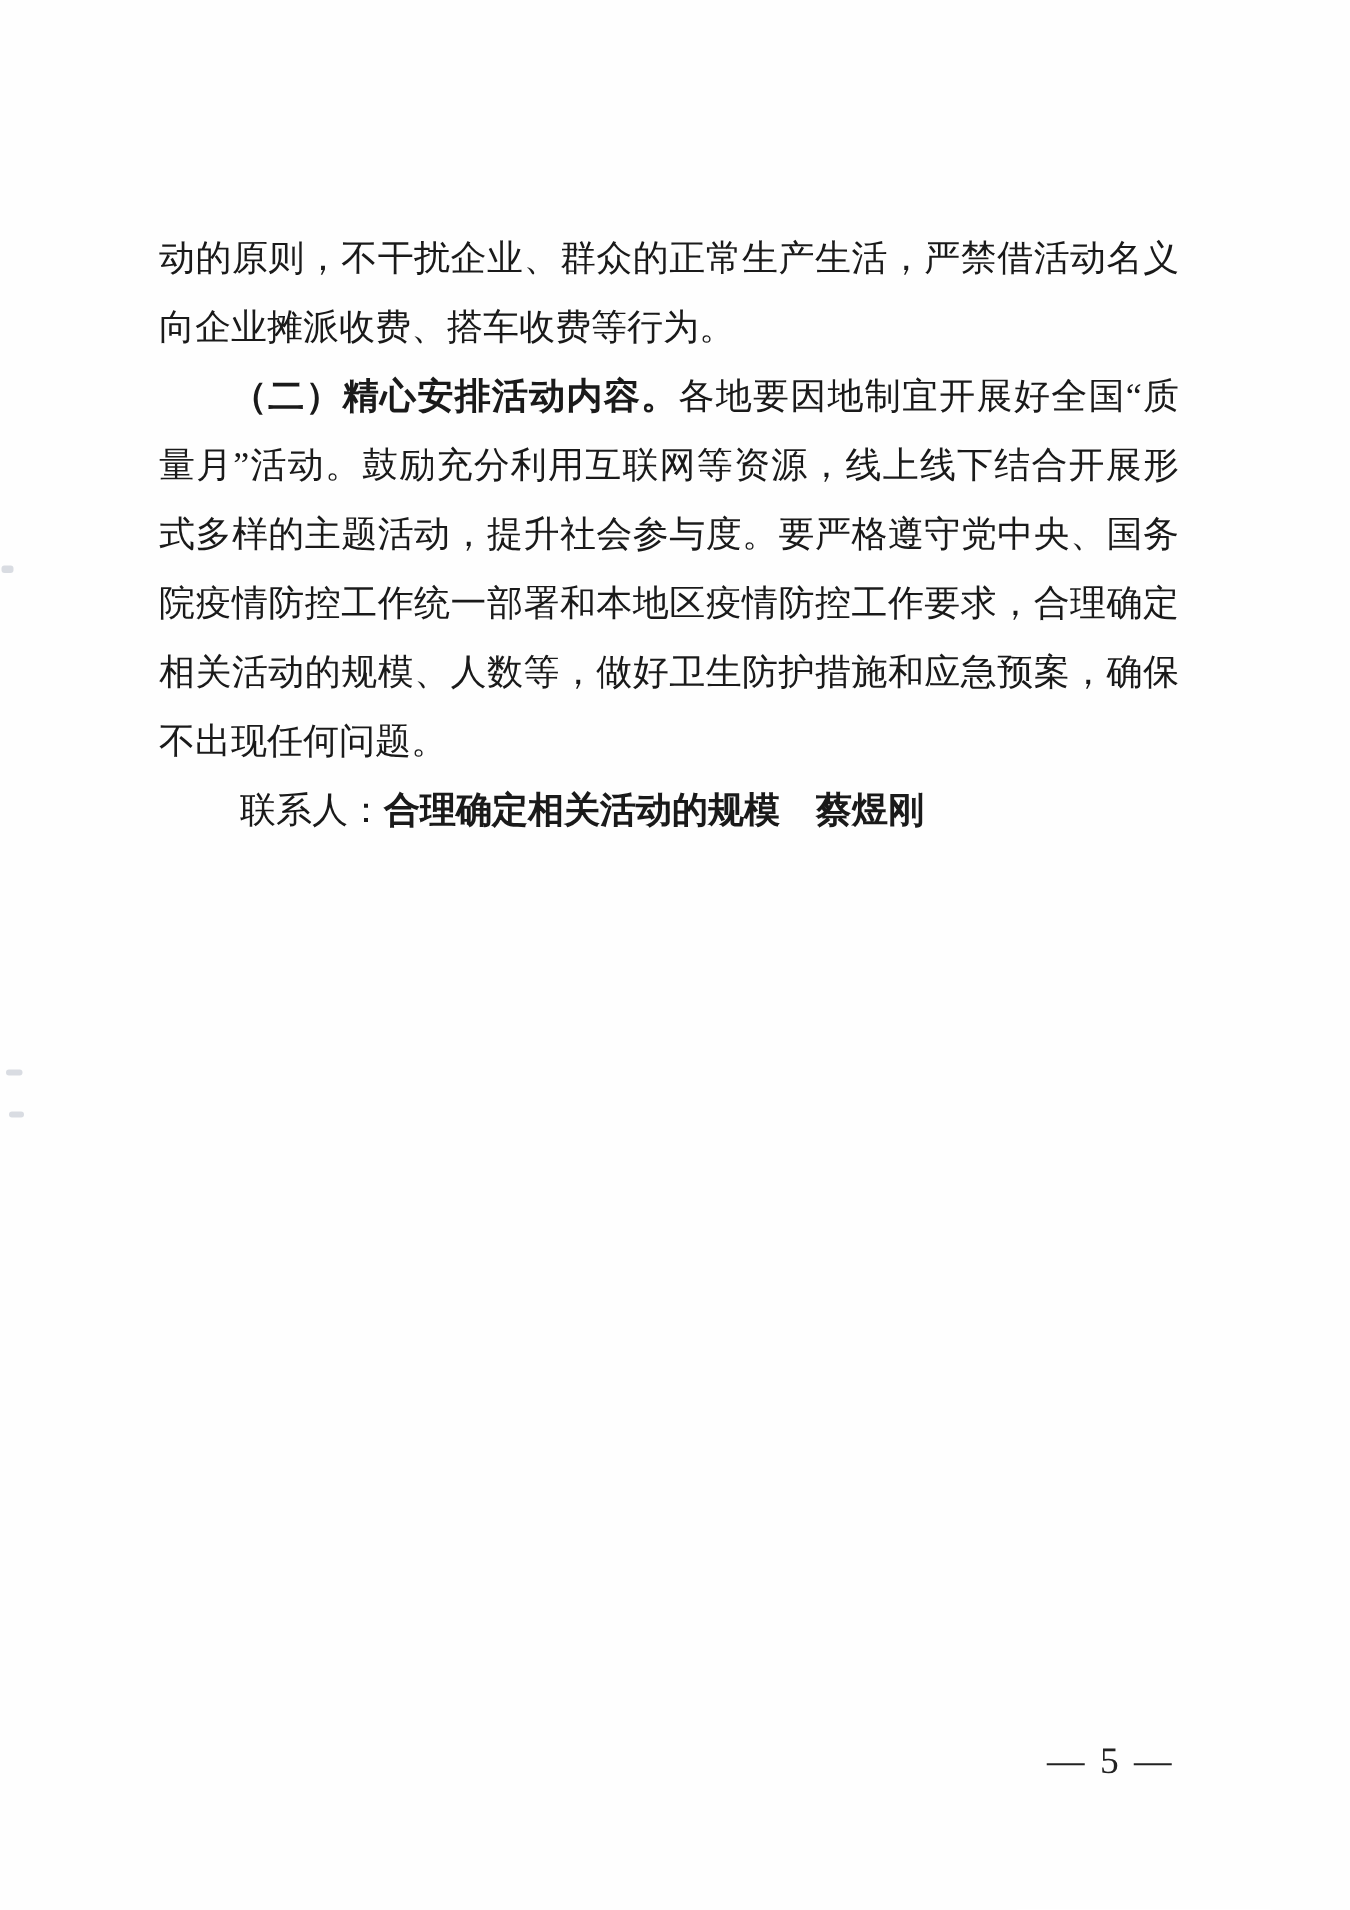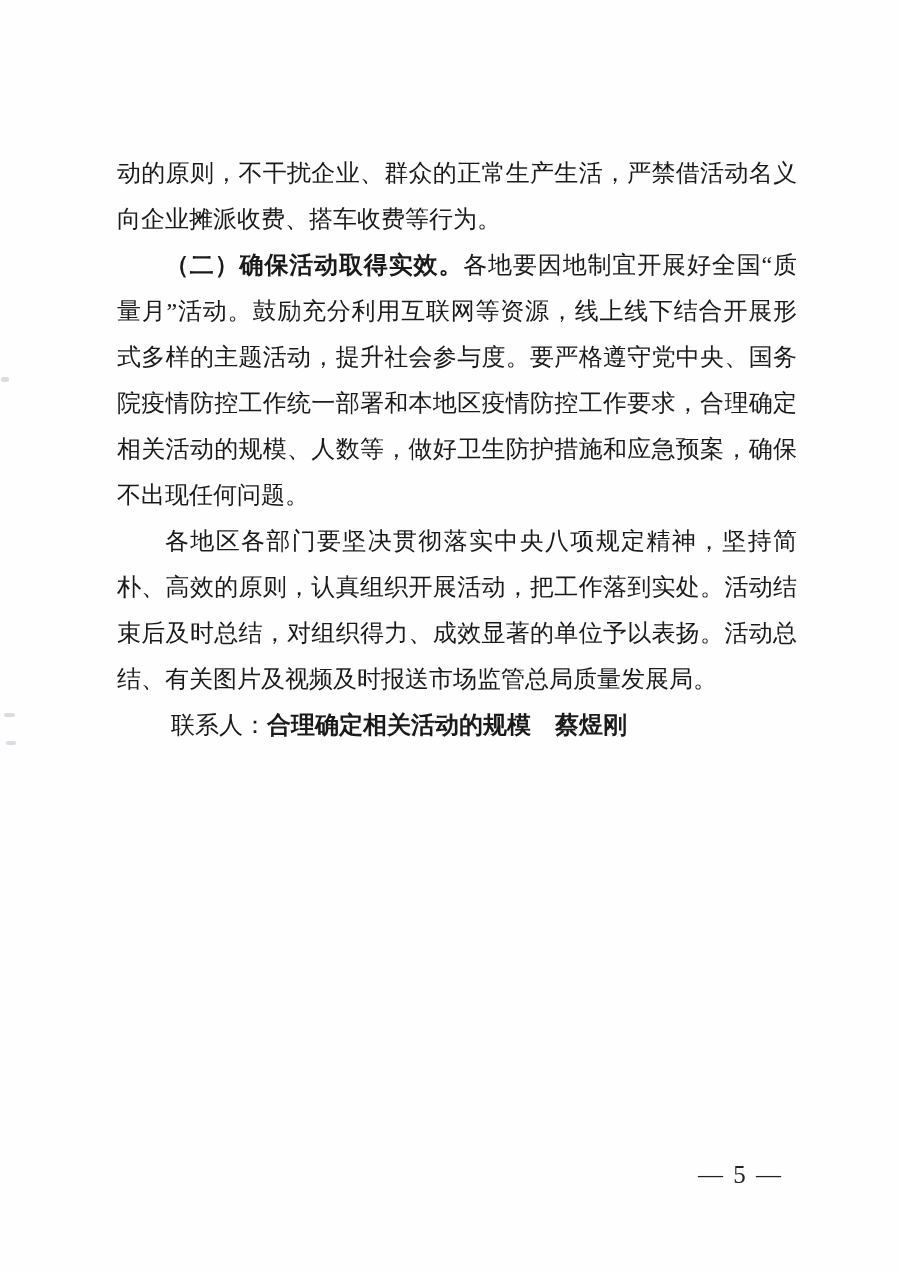--- a/index.html
+++ b/index.html
@@ -11,21 +11,21 @@
     position: relative;
     width: 900px;
     height: 1273px;
     background: #fefefe;
     overflow: hidden;
     font-family: "Liberation Serif", "DejaVu Serif", serif;
     color: #1a1a1a;
   }
   .doc-body {
     position: absolute;
-    left: 117px;
+    left: 106px;
     top: 150px;
     width: 680px;
     font-size: 24px;
     line-height: 46px;
     text-align: justify;
     text-justify: inter-character;
   }
   .para {
     margin: 0;
     padding: 0;
@@ -69,24 +69,23 @@
 </style>
 </head>
 <body>
 
 <div class="page">
 
   <div class="doc-body">
 
     <p class="para"><span>动的原则，不干扰企业、群众的正常生产生活，严禁借活动名义向企业摊派收费、搭车收费等行为。</span></p>
 
-    <p class="para indent"><span class="lead">（二）确保活动取得实效。</span><span>各地要因地制宜开展好全国“质量月”活动。鼓励充分利用互联网等资源，线上线下结合开展形式多样的主题活动，提升社会参与度。要严格遵守党中央、国务院疫情防控工作统一部署和本地区疫情防控工作要求，合理确定相关活动的规模、人数等，做好卫生防护措施和应急预案，确保不出现任何问题。</span></p>
+    <p class="para indent"><span class="lead">（二）精心安排活动内容。</span><span>各地要因地制宜开展好全国“质量月”活动。鼓励充分利用互联网等资源，线上线下结合开展形式多样的主题活动，提升社会参与度。要严格遵守党中央、国务院疫情防控工作统一部署和本地区疫情防控工作要求，合理确定相关活动的规模、人数等，做好卫生防护措施和应急预案，确保不出现任何问题。</span></p>
 
 
-    <p class="para indent"><span>各地区各部门要坚决贯彻落实中央八项规定精神，坚持简朴、高效的原则，认真组织开展活动，把工作落到实处。活动结束后及时总结，对组织得力、成效显著的单位予以表扬。活动总结、有关图片及视频及时报送市场监管总局质量发展局。</span></p>
 
     <div class="contacts">
 
       <div class="contact-line"><span class="label">联系人：</span><span class="value bold">合理确定相关活动的规模　蔡煜刚</span></div>
 
 
 
     </div>
 
   </div>

